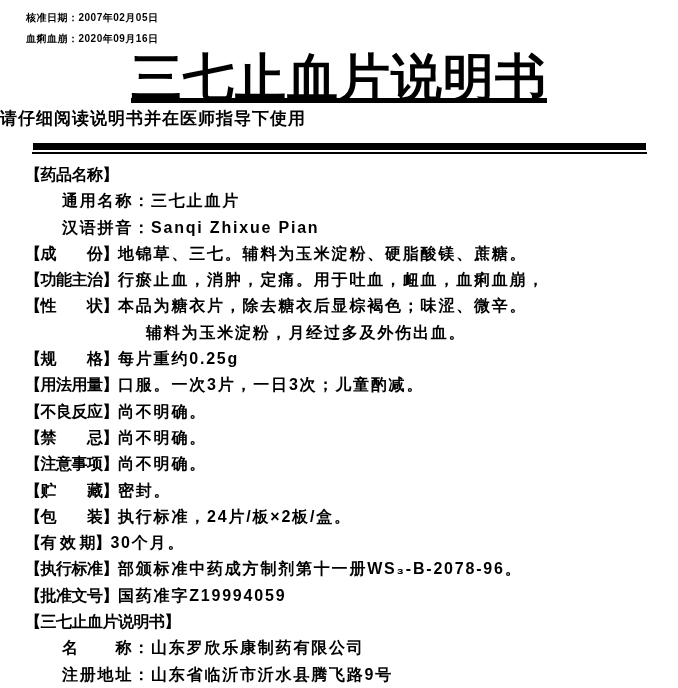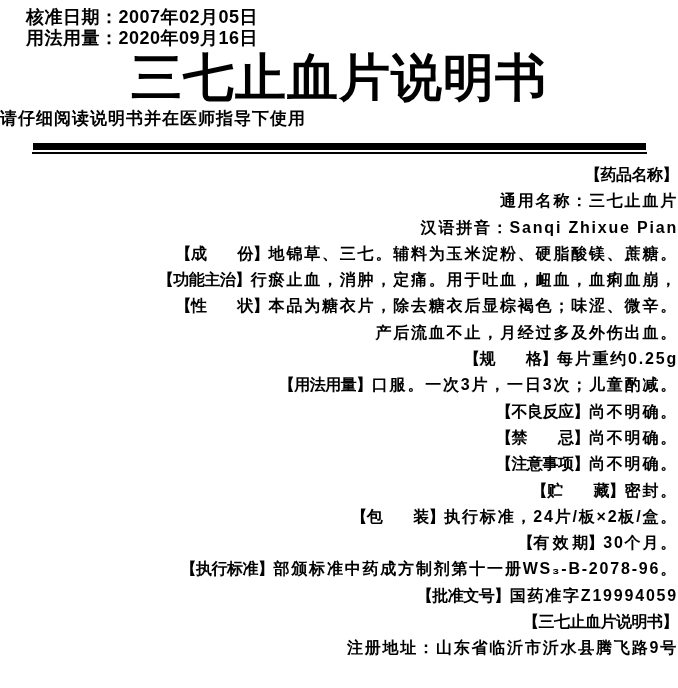--- a/index.html
+++ b/index.html
@@ -6,33 +6,34 @@
   body {
     width: 678px;
     height: 688px;
     background: #ffffff;
     color: #000000;
     overflow: hidden;
     font-family: "Liberation Sans", sans-serif;
   }
   .dates {
     padding: 7px 0 0 26px;
-    font-size: 18px;
+    font-size: 10px;
     line-height: 21px;
     font-weight: 600;
     letter-spacing: 0.5px;
   }
   .doc-title {
     text-align: center;
     font-family: "Liberation Serif", "DejaVu Serif", serif;
     font-weight: 700;
     font-size: 51px;
     line-height: 56px;
     margin-top: 1px;
     letter-spacing: 1px;
+    text-decoration: underline;
   }
   .doc-subtitle {
     font-weight: 700;
     font-size: 17px;
     line-height: 21px;
     margin-top: 2px;
     letter-spacing: 1px;
   }
   .separator {
     margin: 14px 31px 0 32px;
@@ -45,58 +46,58 @@
   .separator .thin-rule {
     height: 2px;
     background: #000000;
     margin-top: 2px;
   }
   .leaflet {
     margin-top: 8px;
     font-size: 16px;
     line-height: 26.3px;
     font-weight: 600;
-    text-align: right;
   }
   .row { padding-left: 25px; white-space: nowrap; }
   .row.sub { padding-left: 62px; letter-spacing: 1.2px; }
   .row.cont { padding-left: 146px; letter-spacing: 1.8px; }
   .row .lbl { letter-spacing: -0.5px; }
   .row .txt { letter-spacing: 1.8px; }
 </style>
 </head>
 <body>
 
 <div class="dates">
   <div>核准日期：2007年02月05日</div>
-  <div>用法用量：2020年09月16日</div>
+  <div>血痢血崩：2020年09月16日</div>
 </div>
 
 <div class="doc-title">三七止血片说明书</div>
 
 <div class="doc-subtitle">请仔细阅读说明书并在医师指导下使用</div>
 
 <div class="separator">
   <div class="thick-rule"></div>
   <div class="thin-rule"></div>
 </div>
 
 <div class="leaflet">
     <div class="row section"><span class="lbl">【药品名称】</span></div>
     <div class="row sub"><span class="txt">通用名称：三七止血片</span></div>
     <div class="row sub"><span class="txt">汉语拼音：Sanqi Zhixue Pian</span></div>
     <div class="row section"><span class="lbl">【成　　份】</span><span class="txt">地锦草、三七。辅料为玉米淀粉、硬脂酸镁、蔗糖。</span></div>
     <div class="row section"><span class="lbl">【功能主治】</span><span class="txt">行瘀止血，消肿，定痛。用于吐血，衄血，血痢血崩，</span></div>
     <div class="row section"><span class="lbl">【性　　状】</span><span class="txt">本品为糖衣片，除去糖衣后显棕褐色；味涩、微辛。</span></div>
-    <div class="row cont"><span class="txt">产后流血不止，月经过多及外伤出血。</span></div>
+    <div class="row cont"><span class="txt">辅料为玉米淀粉，月经过多及外伤出血。</span></div>
     <div class="row section"><span class="lbl">【规　　格】</span><span class="txt">每片重约0.25g</span></div>
     <div class="row section"><span class="lbl">【用法用量】</span><span class="txt">口服。一次3片，一日3次；儿童酌减。</span></div>
     <div class="row section"><span class="lbl">【不良反应】</span><span class="txt">尚不明确。</span></div>
     <div class="row section"><span class="lbl">【禁　　忌】</span><span class="txt">尚不明确。</span></div>
     <div class="row section"><span class="lbl">【注意事项】</span><span class="txt">尚不明确。</span></div>
     <div class="row section"><span class="lbl">【贮　　藏】</span><span class="txt">密封。</span></div>
     <div class="row section"><span class="lbl">【包　　装】</span><span class="txt">执行标准，24片/板×2板/盒。</span></div>
     <div class="row section"><span class="lbl">【有 效 期】</span><span class="txt">30个月。</span></div>
     <div class="row section"><span class="lbl">【执行标准】</span><span class="txt">部颁标准中药成方制剂第十一册WS₃-B-2078-96。</span></div>
     <div class="row section"><span class="lbl">【批准文号】</span><span class="txt">国药准字Z19994059</span></div>
     <div class="row section"><span class="lbl">【三七止血片说明书】</span></div>
+    <div class="row sub"><span class="txt">名　　称：山东罗欣乐康制药有限公司</span></div>
     <div class="row sub"><span class="txt">注册地址：山东省临沂市沂水县腾飞路9号</span></div>
   </div>
 
 </body></html>

